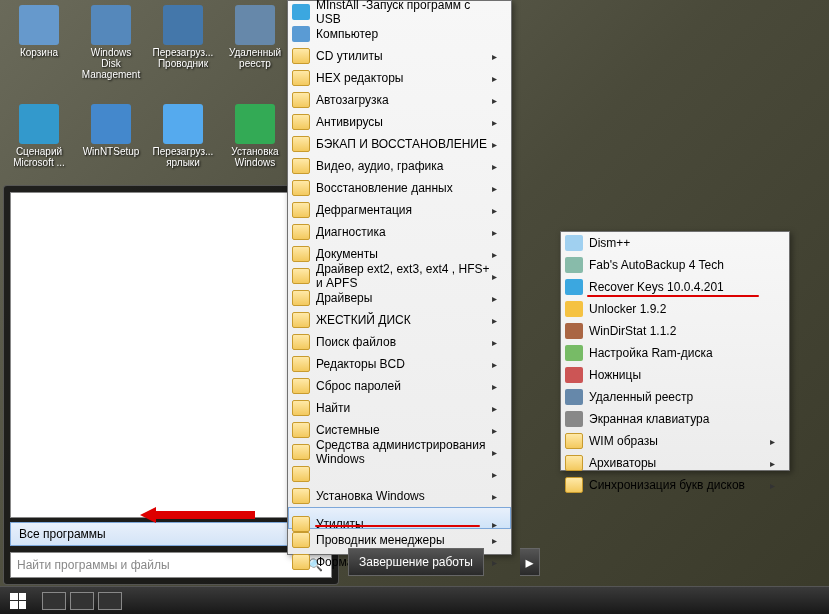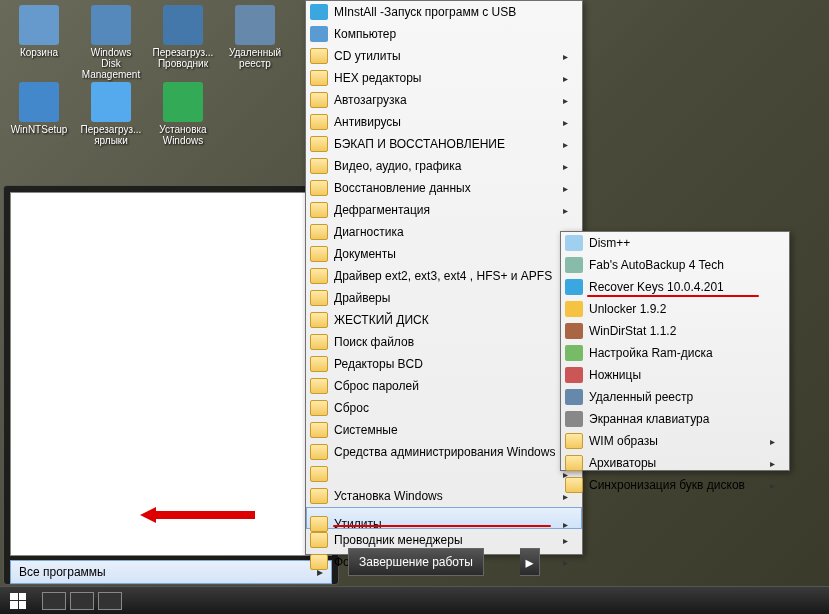--- a/index.html
+++ b/index.html
@@ -1,29 +1,29 @@
 <!DOCTYPE html>
 <html><head>
 <meta charset="utf-8">
 <style>
 * { margin:0; padding:0; box-sizing:border-box; font-family:"Segoe UI",Tahoma,sans-serif; }
 body { width:829px; height:614px; overflow:hidden; position:relative; background:linear-gradient(135deg,#6a6a5a 0%,#4a4a3a 50%,#3a3a2a 100%); }
 .desktop { position:absolute; inset:0; }
-.desktop-icons { position:absolute; top:0; left:0; display:flex; flex-wrap:wrap; gap:2px 10px; padding:5px 8px; width:310px; }
+.desktop-icons { position:absolute; top:0; left:0; display:flex; flex-wrap:wrap; gap:24px 10px; padding:5px 8px; width:310px; }
 .desktop-icon { width:62px; text-align:center; color:#fff; font-size:10px; line-height:11px; cursor:pointer; }
 .desktop-icon .ico { width:40px; height:40px; margin:0 auto 2px; background:#5a9bd4; border-radius:3px; display:flex; align-items:center; justify-content:center; color:#fff; font-size:20px; }
 .desktop-icon .txt { text-shadow:1px 1px 2px #000; word-wrap:break-word; }
 .left-panel { position:absolute; left:3px; top:185px; width:336px; height:400px; background:rgba(20,20,20,0.85); border:1px solid rgba(255,255,255,0.25); border-radius:4px; display:flex; flex-direction:column; }
 .left-panel .white-area { flex:1; margin:6px 6px 0 6px; background:#fff; border:1px solid #888; }
 .all-programs { margin:4px 6px 0 6px; background:linear-gradient(#e8f0fb,#d4e4f7); border:1px solid #7da7d9; height:24px; display:flex; align-items:center; padding:0 8px; font-size:12px; position:relative; cursor:pointer; }
 .all-programs .arrow { position:absolute; right:8px; color:#333; }
 .search-box { margin:6px; height:26px; background:#fff; border:1px solid #8a8a8a; display:flex; align-items:center; padding:0 6px; font-size:12px; color:#888; position:relative; }
 .search-box .mag { position:absolute; right:8px; color:#555; }
 .menu-col { position:absolute; top:0; background:linear-gradient(#f7f7f7,#ececec); border:1px solid #707070; box-shadow:2px 2px 6px rgba(0,0,0,0.4); }
-.menu1 { left:305px; width:278px; height:555px; }
+.menu1 { left:287px; width:225px; height:555px; }
 .menu2 { left:560px; top:231px; width:230px; height:240px; }
 .menu-item { height:22px; display:flex; align-items:center; padding:0 14px 0 4px; font-size:12px; color:#000; cursor:pointer; position:relative; }
 .menu-item.selected { background:linear-gradient(#e8f0fb,#cfe3f8); border:1px solid #7da7d9; padding:12px 13px 0 3px; }
 .menu-item .folder { width:18px; height:16px; margin-right:6px; background:linear-gradient(#ffe9a8,#f3c95e); border:1px solid #c89b2e; border-radius:2px; flex-shrink:0; }
 .menu-item .app-ico { width:18px; height:16px; margin-right:6px; flex-shrink:0; border-radius:2px; }
 .menu-item .sub { margin-left:auto; color:#333; font-size:10px; }
 .redline { position:absolute; bottom:1px; left:26px; right:30px; height:2px; background:#d00; border-radius:1px; }
 .red-arrow { position:absolute; pointer-events:none; }
 .red-arrow svg { display:block; }
 .shutdown { position:absolute; left:348px; top:548px; height:28px; display:flex;gap:36px; }
@@ -51,39 +51,47 @@
       </div>
       <div class="desktop-icon">
         <div class="ico" style="background:#4477aa"></div>
         <div class="txt">Перезагруз... Проводник</div>
       </div>
       <div class="desktop-icon">
         <div class="ico" style="background:#6688aa"></div>
         <div class="txt">Удаленный реестр</div>
       </div>
       <div class="desktop-icon">
+        <div class="ico" style="background:#3399cc"></div>
+        <div class="txt">Сценарий Microsoft ...</div>
+      </div>
+      <div class="desktop-icon">
         <div class="ico" style="background:#4488cc"></div>
         <div class="txt">WinNTSetup</div>
       </div>
       <div class="desktop-icon">
         <div class="ico" style="background:#55aaee"></div>
         <div class="txt">Перезагруз... ярлыки</div>
       </div>
       <div class="desktop-icon">
         <div class="ico" style="background:#33aa55"></div>
         <div class="txt">Установка Windows</div>
       </div>
     </div>
 
   <div class="left-panel">
     <div class="white-area"></div>
     <div class="all-programs">
       <span>Все программы</span>
       <span class="arrow">▸</span>
     </div>
+    <div class="search-box">
+      <span>Найти программы и файлы</span>
+      <span class="mag">🔍</span>
+    </div>
   </div>
 
   <div class="menu-col menu1" id="menu1">
       <div class="menu-item">
         <span class="app-ico" style="background:#3ba7e0"></span>
         <span>MInstAll -Запуск программ с USB</span>
       </div>
       <div class="menu-item">
         <span class="app-ico" style="background:#5a9bd4"></span>
         <span>Компьютер</span>
@@ -163,21 +171,21 @@
         <span>Редакторы BCD</span>
         <span class="sub">▸</span>
       </div>
       <div class="menu-item">
         <span class="folder"></span>
         <span>Сброс паролей</span>
         <span class="sub">▸</span>
       </div>
       <div class="menu-item">
         <span class="folder"></span>
-        <span>Сброс</span>
+        <span>Найти</span>
         <span class="sub">▸</span>
       </div>
       <div class="menu-item">
         <span class="folder"></span>
         <span>Системные</span>
         <span class="sub">▸</span>
       </div>
       <div class="menu-item">
         <span class="folder"></span>
         <span>Средства администрирования Windows</span>

